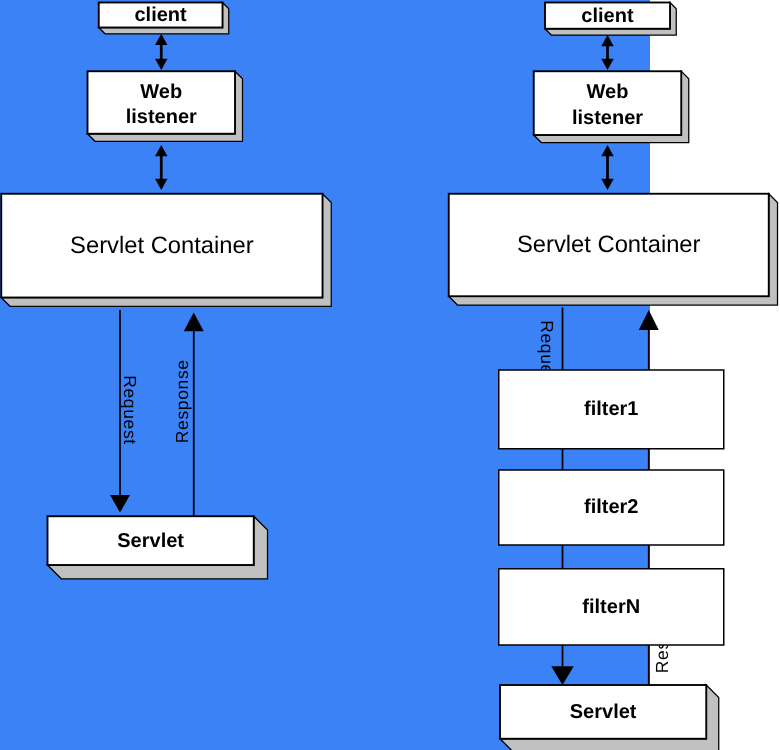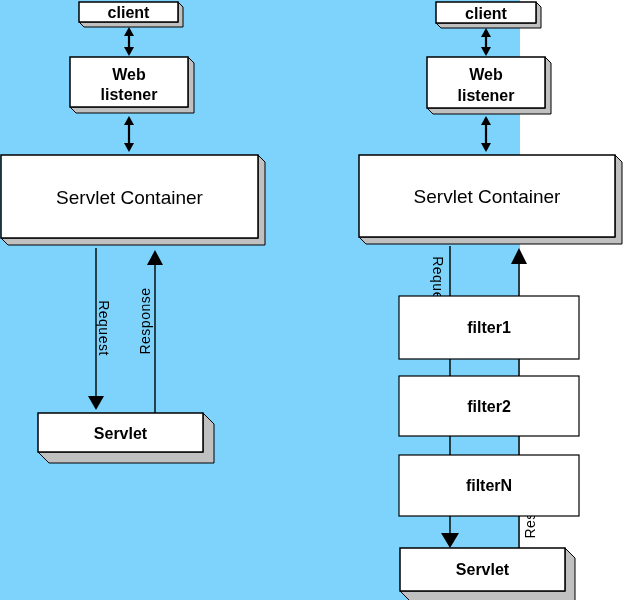--- a/index.html
+++ b/index.html
@@ -1,19 +1,19 @@
 <!DOCTYPE html>
 <html><head>
 <meta charset="utf-8">
 <style>
   html, body { margin: 0; padding: 0; background: #ffffff; }
   .canvas {
     position: relative;
     width: 520px; height: 600px;
-    background: #7dd3fc;
+    background: #3b82f6;
     font-family: "Liberation Sans", sans-serif;
   }
   svg { display: block; }
   text {
     font-family: "Liberation Sans", sans-serif;
     fill: #000000;
     text-anchor: middle;
     dominant-baseline: central;
   }
   .t-box   { font-size: 16px; font-weight: bold; }

